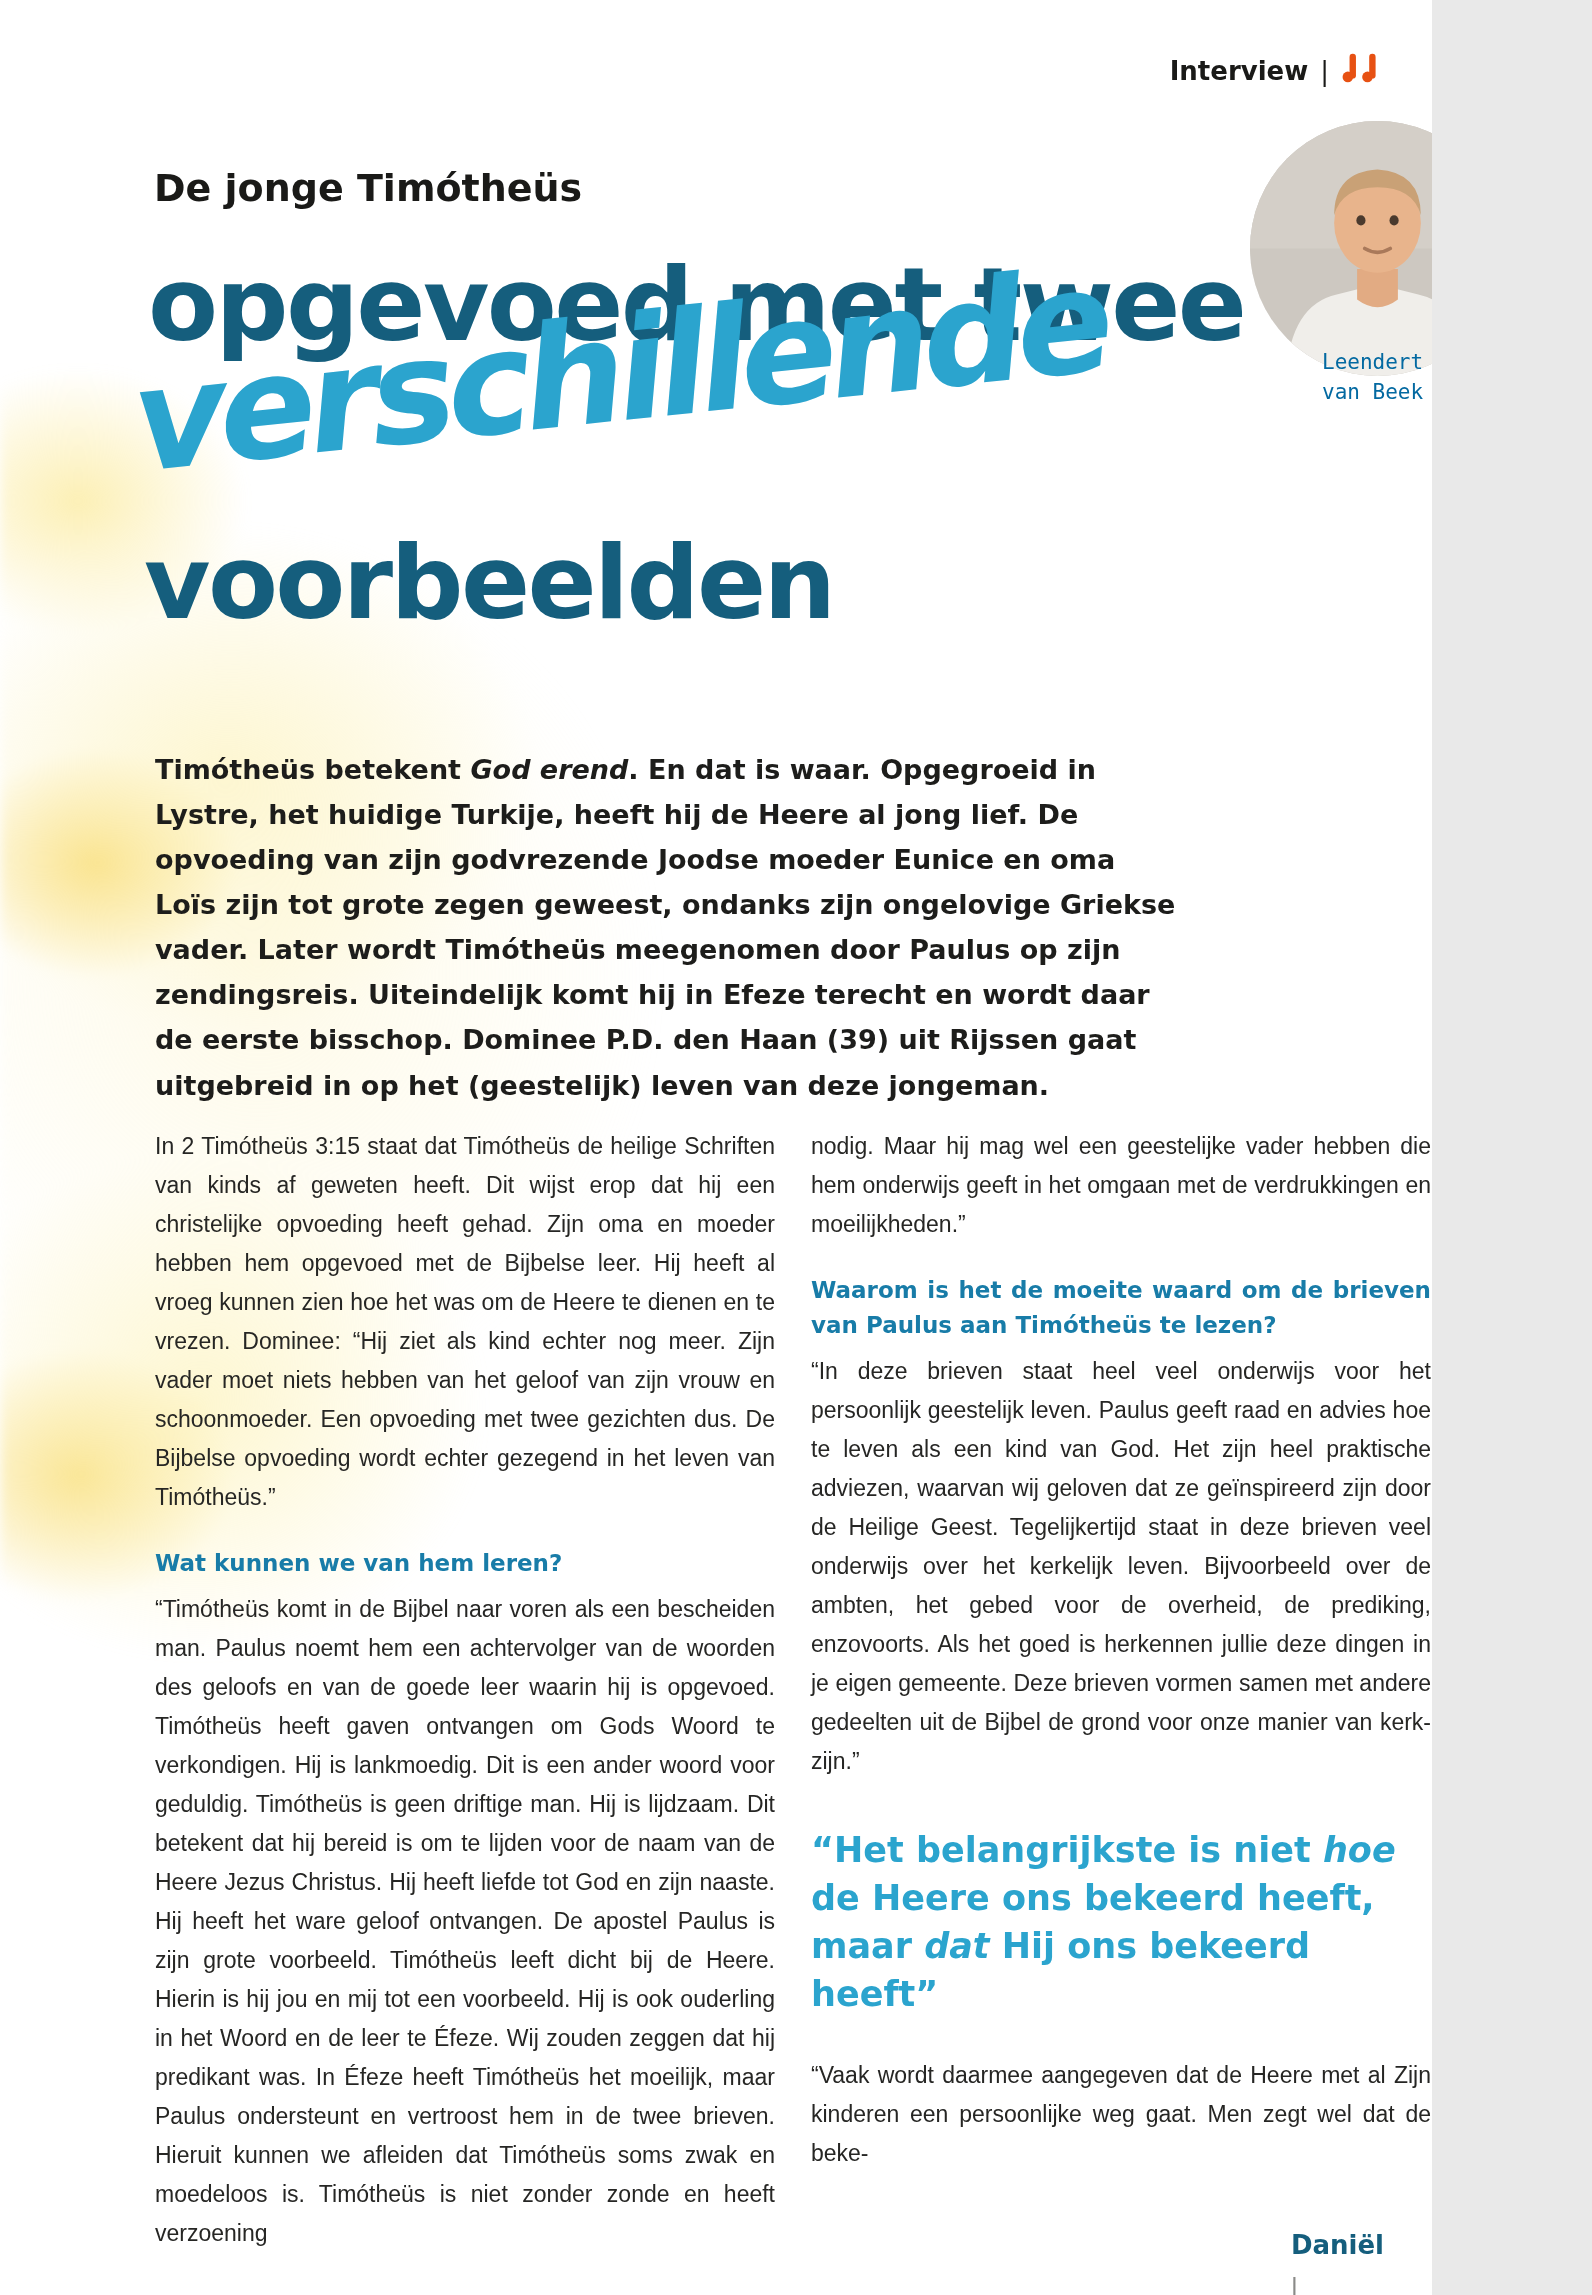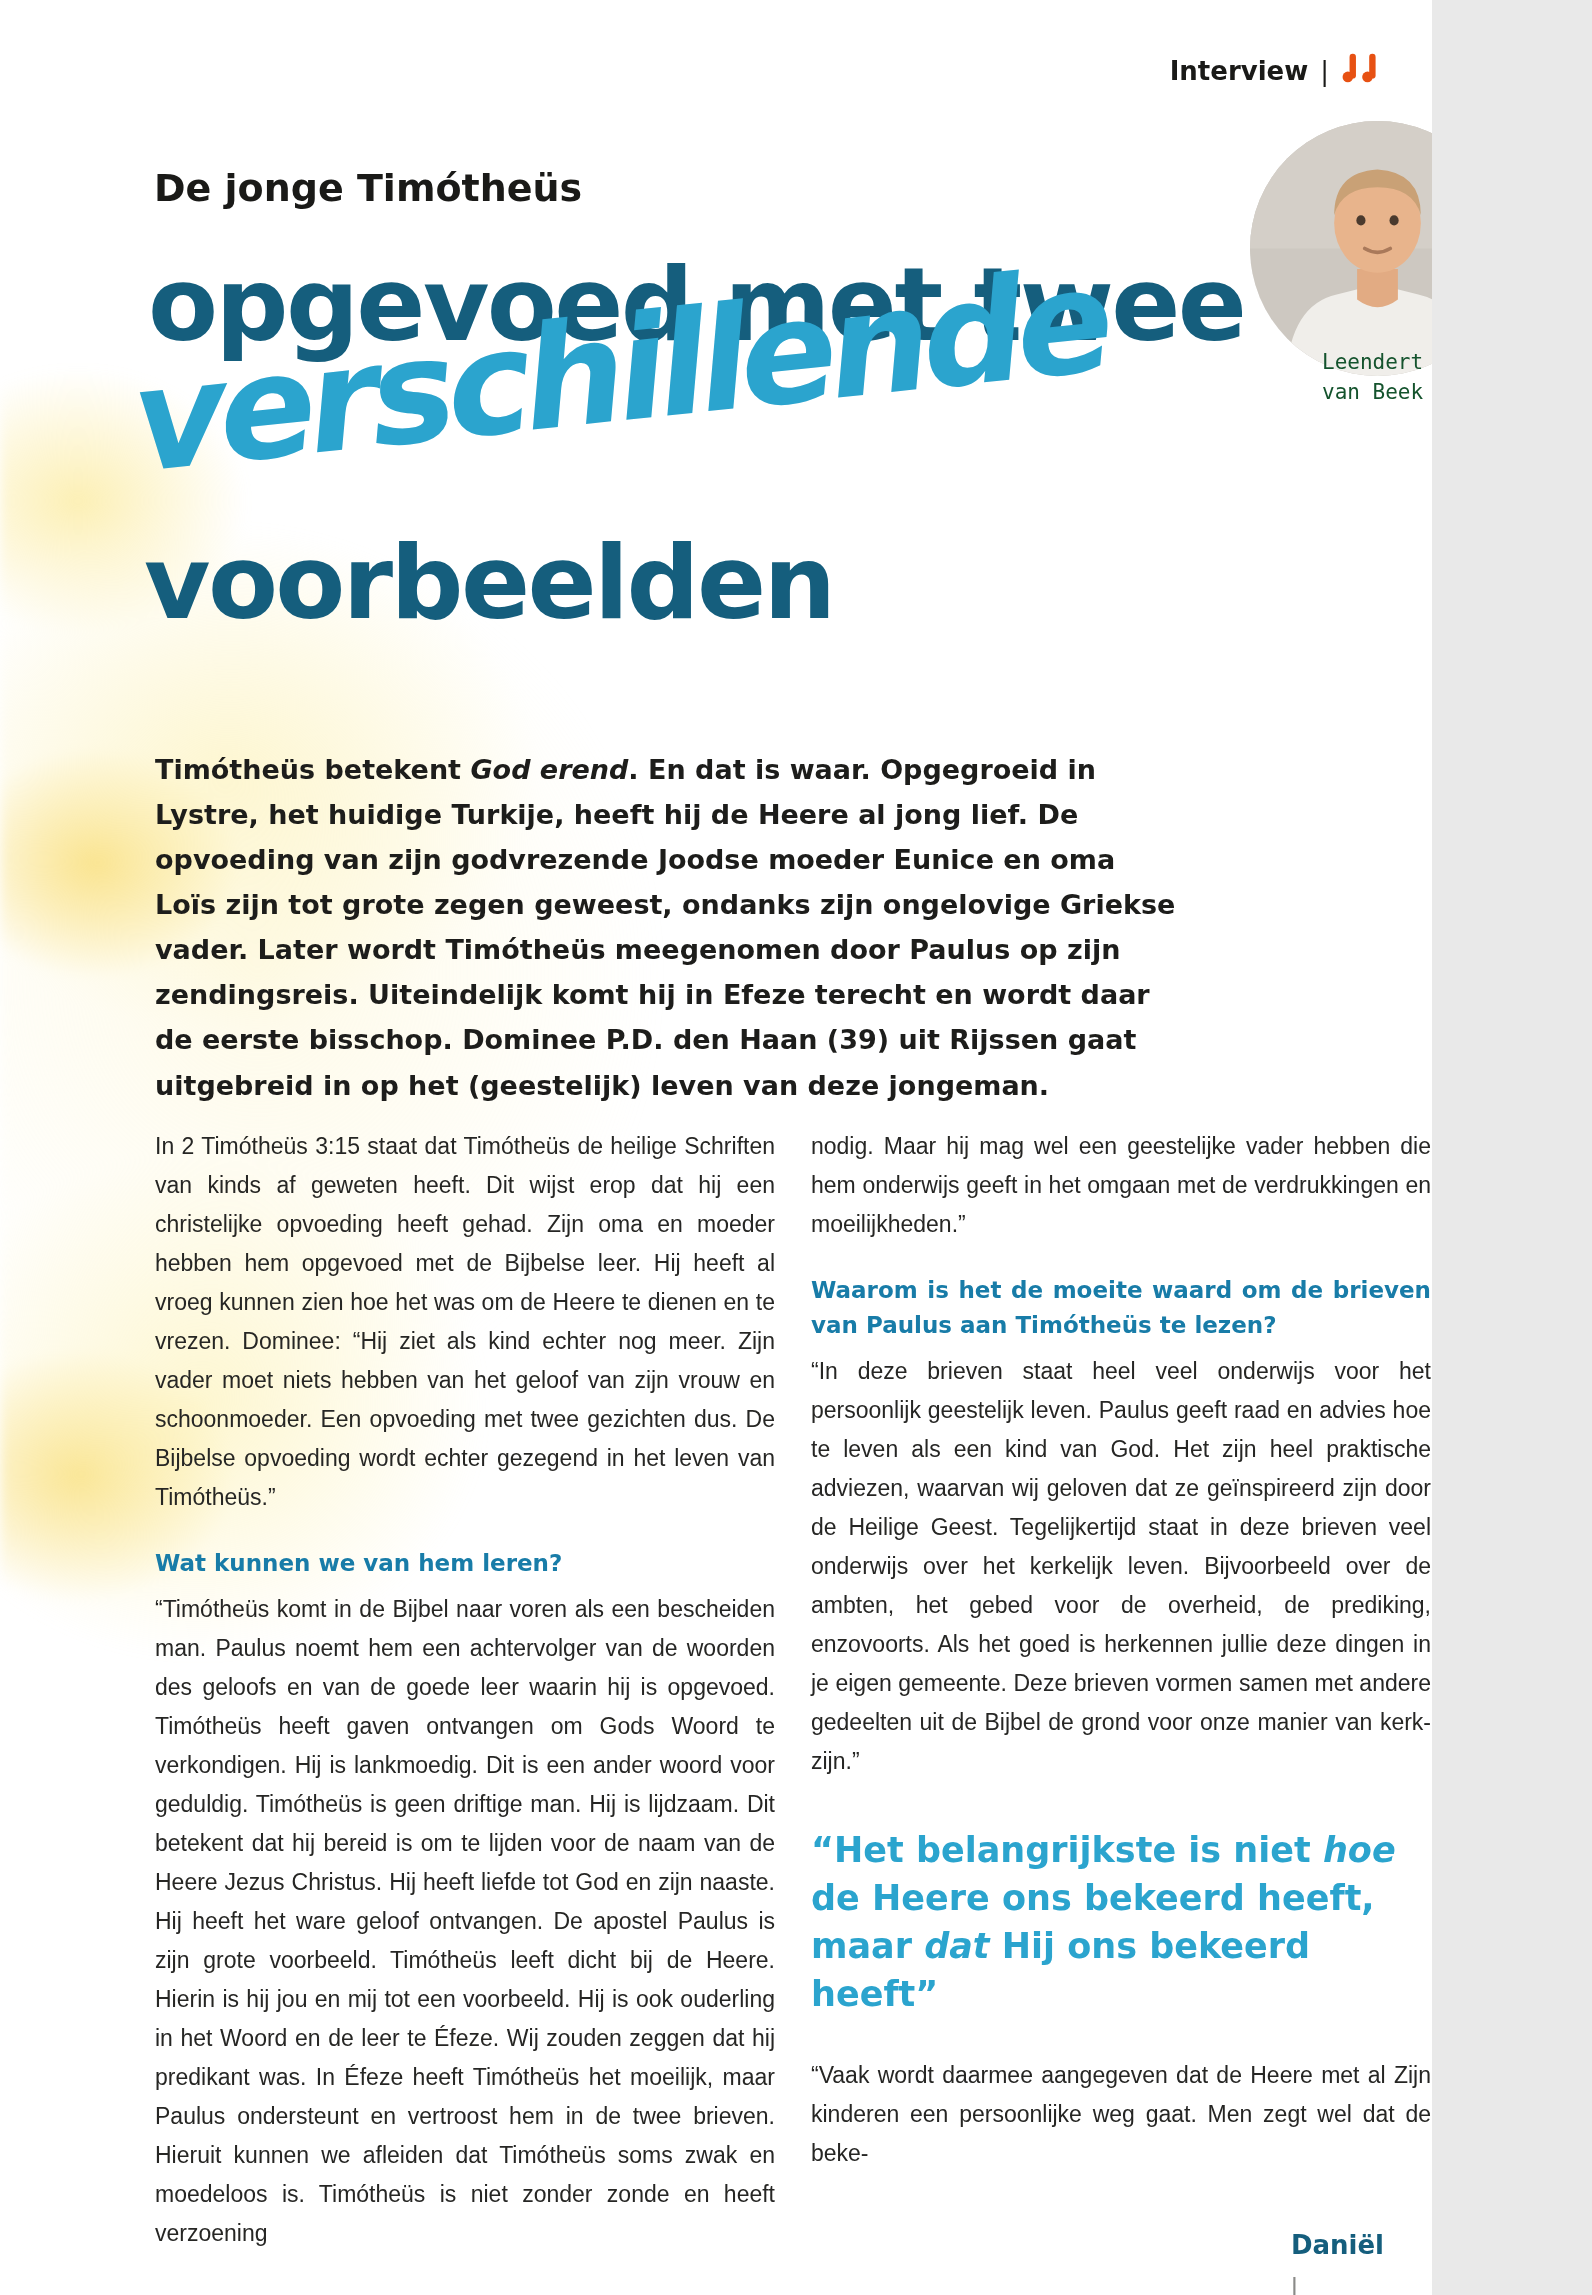--- a/index.html
+++ b/index.html
@@ -75,21 +75,21 @@
     position: absolute; left: 1250px; top: 121px;
     width: 255px; height: 255px; border-radius: 50%;
     overflow: hidden; z-index: 2;
     box-shadow: 0 0 0 0.9px rgba(0,0,0,0.05) inset;
   }
   .portrait svg { width: 100%; height: 100%; display: block; }
 
   .photo-caption {
     position: absolute; left: 1322px; top: 347px;
     font-family: "DejaVu Sans Mono", monospace;
-    font-size: 21px; line-height: 1.45; color: #14532d;
+    font-size: 21px; line-height: 1.45; color: #0369a1;
     z-index: 2;
   }
 
   .intro {
     position: absolute; left: 155px; top: 720px; width: 1023px;
     font-family: "DejaVu Sans", sans-serif;
     font-weight: bold; font-size: 27px; line-height: 1.67;
     color: #1d1d1b; z-index: 2;
   }
   .intro em { font-style: italic; }

